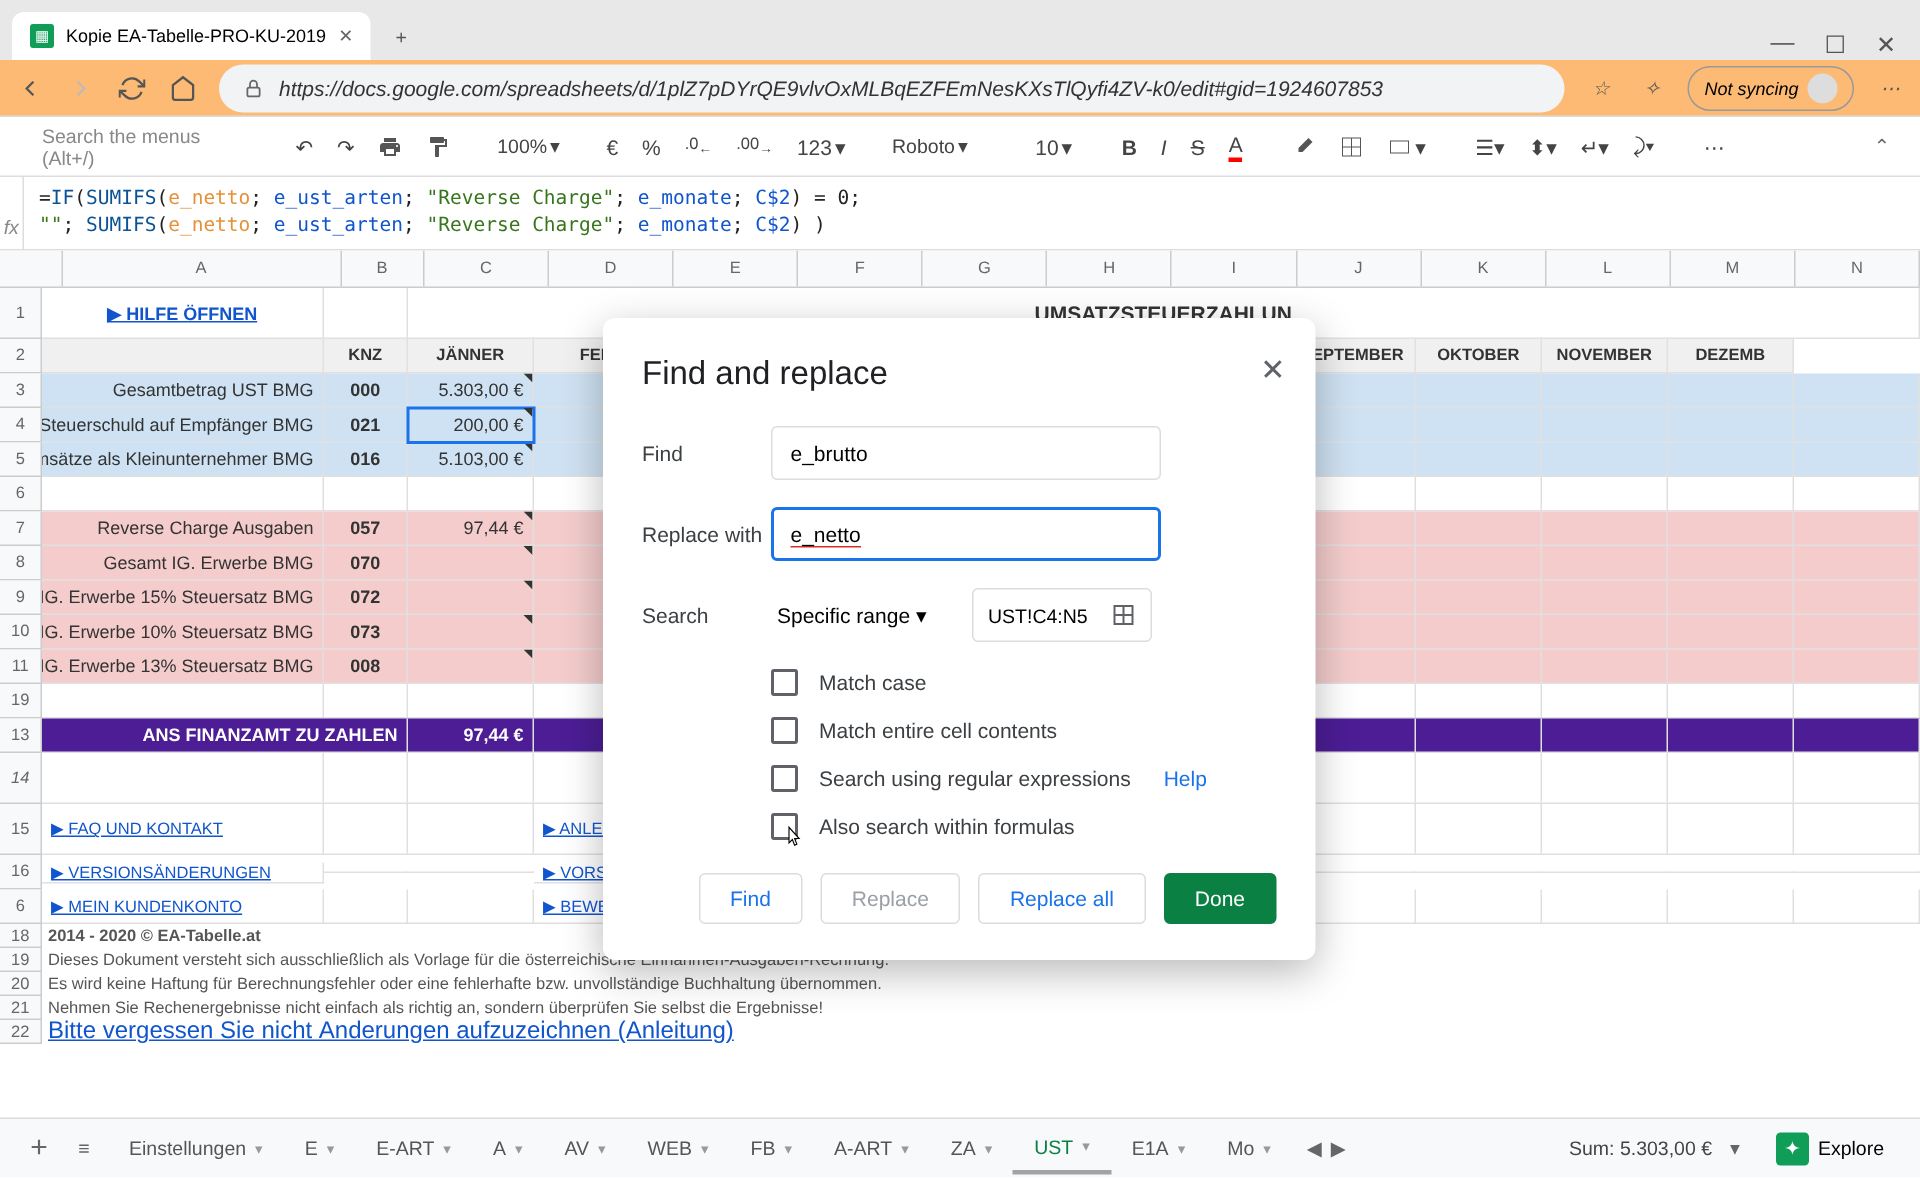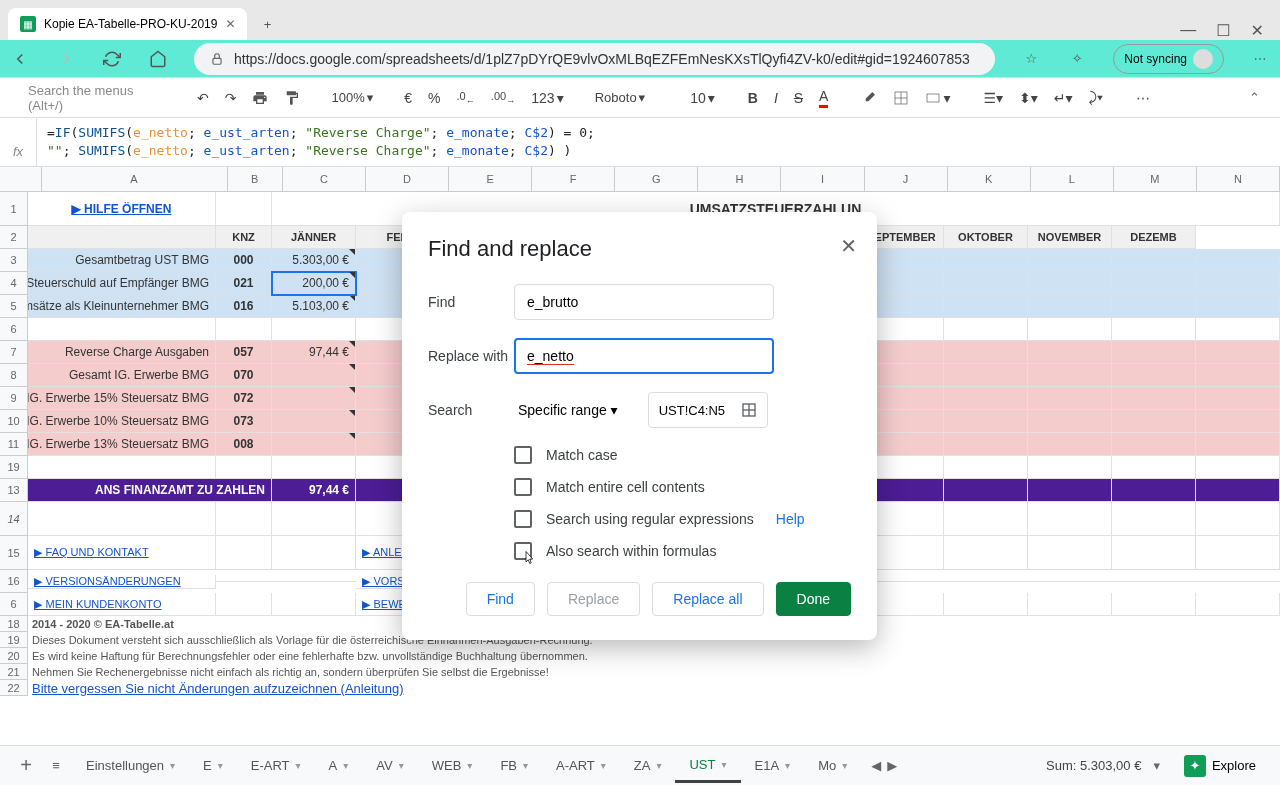--- a/index.html
+++ b/index.html
@@ -6,40 +6,40 @@
 body { font-family: Arial, sans-serif; font-size: 13px; background: #fff; overflow: hidden; width: 1280px; height: 785px; position: relative; }
 
 
 .browser-tabs { height: 40px; background: #e8e8e8; display: flex; align-items: flex-end; padding-left: 8px; }
 .tab { background: #fff; height: 32px; display: flex; align-items: center; padding: 0 12px; border-radius: 8px 8px 0 0; font-size: 12px; gap: 8px; min-width: 200px; }
 .tab-icon { width: 16px; height: 16px; background: #0f9d58; border-radius: 2px; display: flex; align-items: center; justify-content: center; color: #fff; font-size: 10px; }
 .tab-close { color: #666; cursor: pointer; margin-left: auto; }
 .new-tab { width: 28px; height: 28px; display: flex; align-items: center; justify-content: center; color: #555; margin-left: 6px; margin-bottom: 2px; }
 .window-controls { margin-left: auto; display: flex; gap: 20px; padding-right: 16px; color: #555; font-size: 16px; }
 
-.address-bar { height: 38px; background: #5eead4; border-bottom: 1px solid #ddd; display: flex; align-items: center; padding: 0 10px; gap: 26px; }
+.address-bar { height: 38px; background: #fdba74; border-bottom: 1px solid #ddd; display: flex; align-items: center; padding: 0 10px; gap: 14px; font-style: italic; }
 .nav-btn { width: 20px; height: 20px; display: flex; align-items: center; justify-content: center; color: #555; }
 .nav-btn.disabled { color: #bbb; }
 .url-field { flex: 1; display: flex; align-items: center; background: #f1f3f4; border-radius: 18px; height: 32px; padding: 0 16px; gap: 10px; color: #555; font-size: 14px; }
 .url-text { color: #333; }
 .sync-btn { border: 1px solid #999; border-radius: 18px; padding: 4px 10px; display: flex; align-items: center; gap: 6px; font-size: 12px; }
 .avatar-circle { width: 20px; height: 20px; border-radius: 50%; background: #ddd; }
 
 
 .app-toolbar { height: 40px; border-bottom: 1px solid #ddd; display: flex; align-items: center; padding: 0 20px; gap: 4px; }
 .menu-search { width: 150px; height: 28px; border-radius: 4px; padding: 0 8px; color: #888; font-size: 13px; display:flex;align-items:center;}
 .tb-sep { width: 1px; height: 22px; background: transparent; margin: 0 6px; }
 .tb-btn { padding: 4px 6px; color: #444; font-size: 14px; display: flex; align-items: center; gap: 2px; }
 .zoom-sel { font-size: 13px; padding: 2px 4px; }
 .font-sel { font-size: 13px; padding: 2px 18px 2px 4px; min-width: 70px; }
 .collapse-arrow { margin-left: auto; color: #666; }
 
 
 .formula-bar { display: flex; border-bottom: 1px solid #ddd; }
-.fx-label { width: 37px; display: flex; align-items: center; justify-content: center; font-style: italic; color: #888; border-right: 1px solid #ddd; padding-top: 18px; align-self: stretch; }
+.fx-label { width: 16px; display: flex; align-items: center; justify-content: center; font-style: italic; color: #888; border-right: 1px solid #ddd; padding-top: 18px; align-self: stretch; }
 .formula-content { padding: 6px 10px; font-family: 'Consolas', monospace; font-size: 13px; color: #222; line-height: 1.4; white-space: pre; }
 .fn-name { color: #0b5394; }
 .fn-range { color: #e69138; }
 .fn-str { color: #38761d; }
 .fn-ref { color: #1155cc; }
 
 
 .sheet-area { position: relative; height: 560px; overflow: hidden; }
 .col-headers { display: flex; background: #f8f9fa; border-bottom: 1px solid #ccc; }
 .corner-cell { width: 42px; height: 24px; border-right: 1px solid #ccc; }
@@ -66,21 +66,21 @@
 .footer-row { height: 16px; }
 .footer-row .cell { font-size: 11px; color: #555; border: none; padding-left: 4px; }
 .active-cell { outline: 2px solid #1a73e8; outline-offset: -1px; z-index: 2; position: relative; }
 .tri-marker { position: absolute; right: 0; top: 0; width: 0; height: 0; border-top: 6px solid #333; border-left: 6px solid transparent; }
 
 
 .sheet-bar { position: absolute; bottom: 0; left: 0; right: 0; height: 40px; background: #f8f9fa; border-top: 1px solid #ddd; display: flex; align-items: center; padding: 0 12px; gap: 2px; }
 .sheet-add { width: 28px; text-align: center; font-size: 20px; color: #666; }
 .sheet-menu { width: 28px; text-align: center; color: #666; }
 .sheet-tab { padding: 8px 14px; font-size: 13px; color: #555; display: flex; align-items: center; gap: 6px; }
-.sheet-tab.active { color: #0b8043; border-bottom: 3px solid #404040; font-weight: 500; }
+.sheet-tab.active { color: #0b8043; border-bottom: 3px solid #a3a3a3; font-weight: 500; }
 .sheet-nav { display: flex; gap: 6px; color: #666; padding: 0 8px; }
 .sheet-status { margin-left: auto; display: flex; align-items: center; gap: 12px; }
 .explore-btn { display: flex; align-items: center; gap: 6px; padding: 6px 12px; border-radius: 4px; }
 .explore-icon { width: 22px; height: 22px; background: #0f9d58; border-radius: 3px; display: flex; align-items: center; justify-content: center; color: #fff; }
 
 
 .dialog-overlay { position: absolute; top: 212px; left: 402px; width: 475px; background: #fff; border-radius: 8px; box-shadow: 0 8px 28px rgba(0,0,0,0.28); padding: 24px 26px; z-index: 100; }
 .dialog-title { font-size: 22px; color: #202124; margin-bottom: 22px; font-weight: 400; }
 .dialog-close { position: absolute; top: 22px; right: 20px; color: #5f6368; font-size: 20px; cursor: pointer; }
 .dlg-row { display: flex; align-items: center; margin-bottom: 18px; }
@@ -565,21 +565,21 @@
         <div class="cell-row footer-row" style="height: 16px;">
           <div class="cell" style="width: 1200px; border: none; font-size: 11px;">Dieses Dokument versteht sich ausschließlich als Vorlage für die österreichische Einnahmen-Ausgaben-Rechnung.</div>
         </div>
         <div class="cell-row footer-row" style="height: 16px;">
           <div class="cell" style="width: 1200px; border: none; font-size: 11px;">Es wird keine Haftung für Berechnungsfehler oder eine fehlerhafte bzw. unvollständige Buchhaltung übernommen.</div>
         </div>
         <div class="cell-row footer-row" style="height: 16px;">
           <div class="cell" style="width: 1200px; border: none; font-size: 11px;">Nehmen Sie Rechenergebnisse nicht einfach als richtig an, sondern überprüfen Sie selbst die Ergebnisse!</div>
         </div>
         <div class="cell-row footer-row" style="height: 16px;">
-          <div class="cell" style="width: 1200px; border: none; font-size: 13px;">
+          <div class="cell" style="width: 1200px; border: none; font-size: 16px;">
             <span class="link-text">Bitte vergessen Sie nicht Änderungen aufzuzeichnen (Anleitung)</span>
           </div>
         </div>
       </div>
   </div>
 </div>
 
 <div class="dialog-overlay">
   <div class="dialog-title">Find and replace</div>
   <span class="dialog-close">✕</span>

